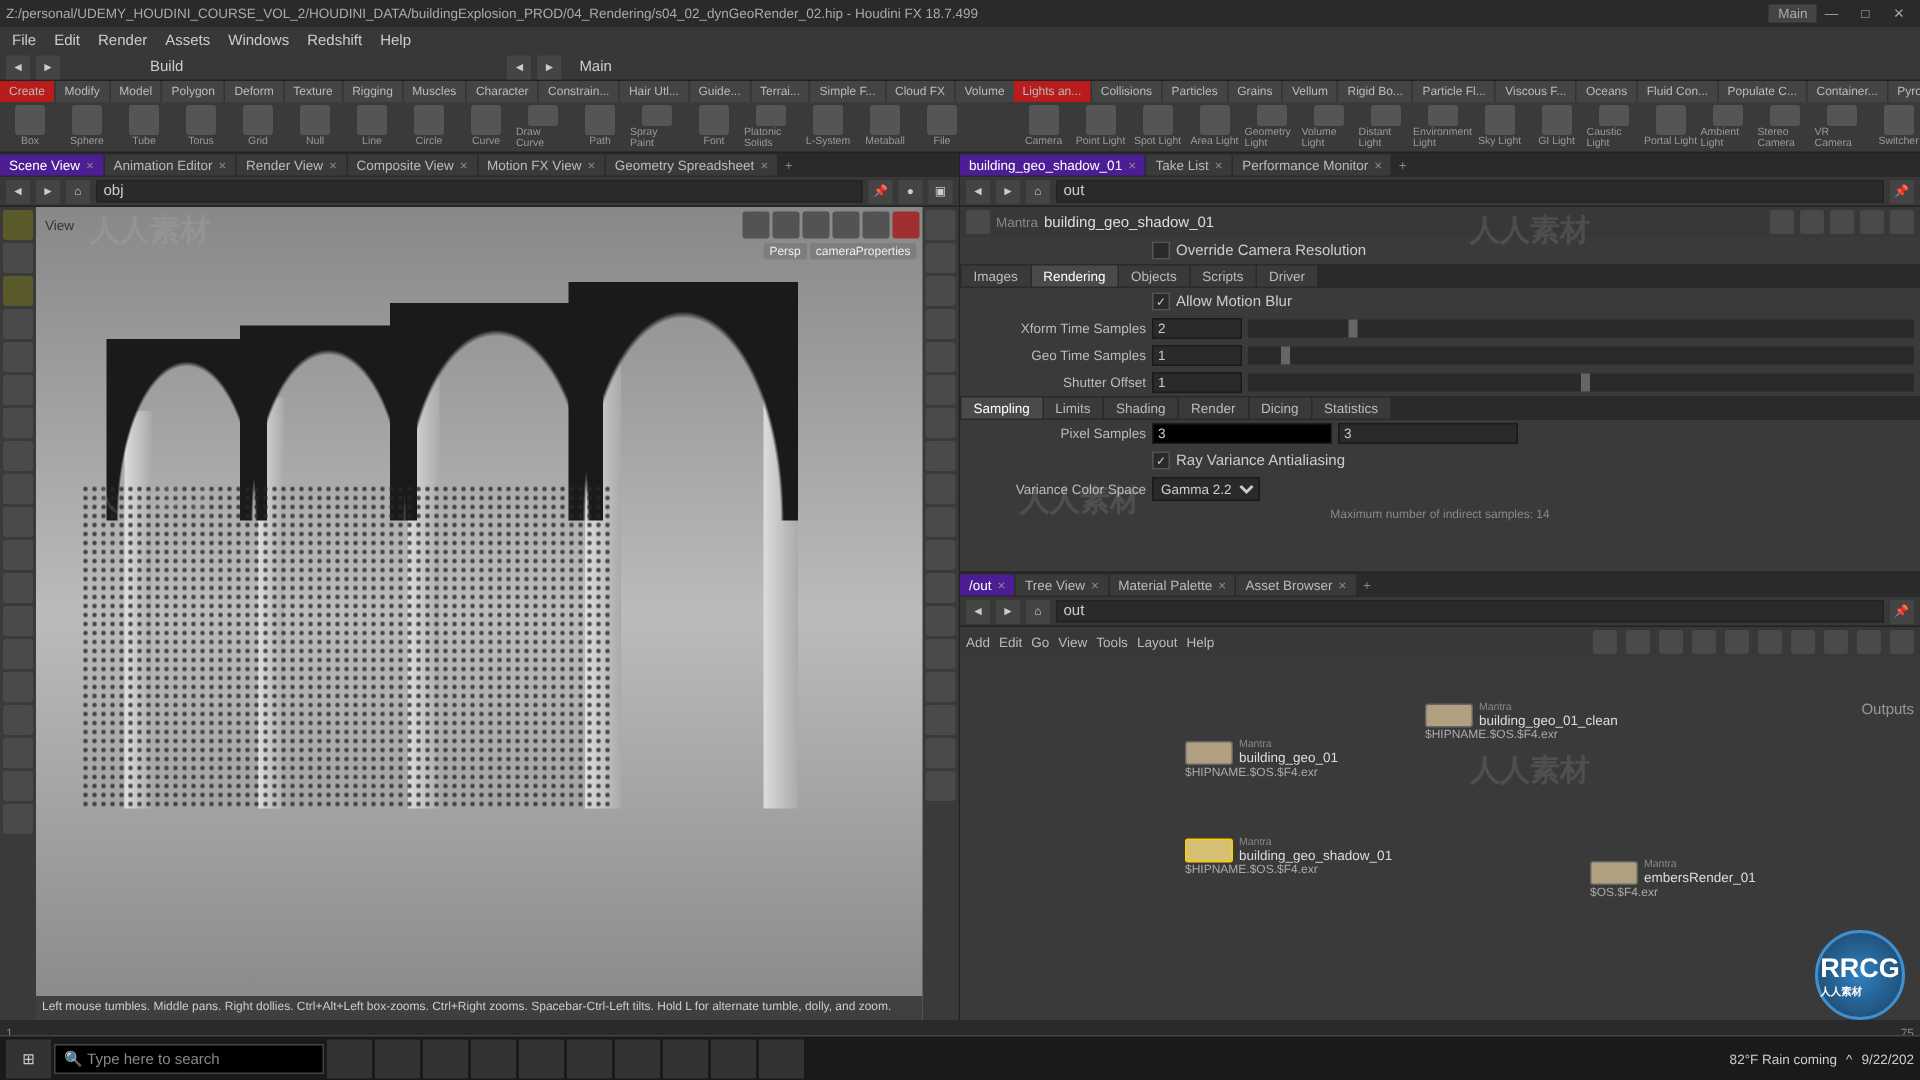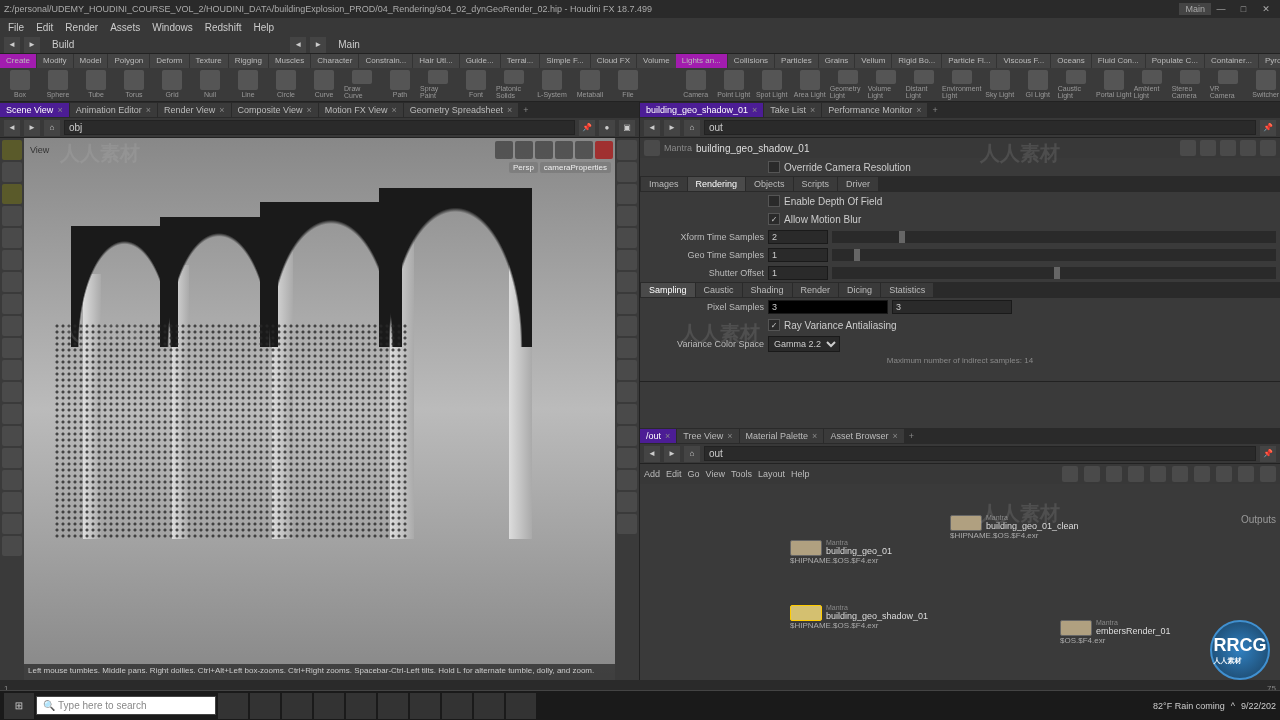--- a/index.html
+++ b/index.html
@@ -8,21 +8,21 @@
 .titlebar .spacer { flex: 1; }
 .win-controls span { display: inline-block; width: 20px; text-align: center; }
 .menubar { height: 18px; background: #383838; display: flex; align-items: center; padding: 0 4px; gap: 4px; }
 .menubar span { padding: 0 4px; font-size: 10px; color: #ccc; }
 .desktop-row { height: 18px; background: #383838; display: flex; align-items: center; padding: 0 4px; gap: 8px; border-bottom: 1px solid #222; }
 .desktop-row .grp { display: flex; gap: 4px; align-items: center; }
 .shelf { height: 48px; background: #3a3a3a; display: flex; border-bottom: 1px solid #222; }
 .shelf-set { display: flex; flex-direction: column; flex: 1; }
 .shelf-tabs { height: 14px; background: #333; display: flex; gap: 1px; overflow: hidden; }
 .shelf-tab { background: #444; padding: 0 6px; font-size: 8px; display: flex; align-items: center; color: #bbb; white-space: nowrap; }
-.shelf-tab.active { background: #a21caf; }
+.shelf-tab.active { background: #b91c1c; }
 .shelf-tools { height: 34px; display: flex; gap: 2px; padding: 2px; overflow: hidden; }
 .shelf-tool { width: 36px; display: flex; flex-direction: column; align-items: center; justify-content: center; font-size: 7px; color: #999; }
 .shelf-tool .icon { width: 20px; height: 20px; background: #555; border-radius: 2px; margin-bottom: 1px; }
 .main { display: flex; height: 578px; }
 .left-pane { width: 640px; display: flex; flex-direction: column; border-right: 1px solid #222; }
 .right-pane { width: 640px; display: flex; flex-direction: column; }
 .pane-tabs { height: 16px; background: #2a2a2a; display: flex; gap: 1px; align-items: center; }
 .pane-tab { background: #3a3a3a; padding: 0 6px; font-size: 9px; height: 14px; display: flex; align-items: center; color: #bbb; }
 .pane-tab.active { background: #4c1d95; color: #fff; }
 .pane-tab .close { margin-left: 4px; color: #888; }
@@ -72,30 +72,30 @@
 .node-type { font-size: 7px; color: #888; }
 .node-name { font-size: 9px; color: #ddd; }
 .node-out { font-size: 8px; color: #aaa; }
 .timeline-area { height: 16px; background: #2a2a2a; display: flex; align-items: center; font-size: 8px; color: #888; padding: 0 4px; gap: 4px; }
 .playbar { height: 22px; background: #333; display: flex; align-items: center; padding: 0 4px; gap: 2px; }
 .playbar .btn { width: 18px; height: 18px; background: #444; display: flex; align-items: center; justify-content: center; font-size: 9px; }
 .playbar input { background: #2a2a2a; border: 1px solid #1a1a1a; color: #ccc; font-size: 9px; padding: 1px 3px; width: 30px; }
 .playbar .timeline { flex: 1; height: 14px; background: #2a2a2a; position: relative; }
 .taskbar { height: 30px; background: #1a1a1a; display: flex; align-items: center; padding: 0 4px; gap: 2px; position: absolute; bottom: 0; left: 0; right: 0; border-top: 1px solid #444; }
 .taskbar .start { width: 30px; height: 26px; background: #333; display: flex; align-items: center; justify-content: center; }
-.taskbar .search { background: #ffffff; border: 1px solid #444; padding: 3px 6px; color: #888; font-size: 10px; width: 180px; }
+.taskbar .search { background: #000000; border: 1px solid #444; padding: 3px 6px; color: #888; font-size: 10px; width: 180px; }
 .taskbar .tray { margin-left: auto; display: flex; gap: 6px; align-items: center; font-size: 9px; color: #ccc; }
 .taskbar .app { width: 30px; height: 26px; background: #333; }
 .watermark { position: absolute; font-size: 20px; color: rgba(200,200,200,0.15); pointer-events: none; font-weight: bold; }
 .logo-badge { position: absolute; right: 10px; bottom: 40px; width: 60px; height: 60px; border-radius: 50%; background: radial-gradient(circle, #3080c0 0%, #1a4060 100%); display: flex; align-items: center; justify-content: center; font-size: 18px; color: #fff; font-weight: bold; border: 2px solid #4090d0; }
 .info-text { font-size: 8px; color: #888; text-align: center; padding: 2px; }
 .arch { position: absolute; background: radial-gradient(ellipse at 50% 100%, transparent 60%, #1a1a1a 62%); }
 .column { position: absolute; background: linear-gradient(90deg, #ddd, #aaa); }
 .debris { position: absolute; background: radial-gradient(circle, rgba(40,40,40,0.8) 1px, transparent 2px); background-size: 6px 6px; }
-.right-split { display: flex; flex-direction: column; height: 100%; gap: 46px; }
+.right-split { display: flex; flex-direction: column; height: 100%; }
 .right-top { height: 280px; display: flex; flex-direction: column; border-bottom: 1px solid #222; }
 .right-bottom { flex: 1; display: flex; flex-direction: column; }
 .outputs-label { position: absolute; right: 4px; top: 30px; font-size: 10px; color: #999; }
 </style>
 </head>
 <body>
 
 <div class="titlebar">
   <span>Z:/personal/UDEMY_HOUDINI_COURSE_VOL_2/HOUDINI_DATA/buildingExplosion_PROD/04_Rendering/s04_02_dynGeoRender_02.hip - Houdini FX 18.7.499</span>
   <span class="spacer"></span>
@@ -114,21 +114,21 @@
   <span>Assets</span>
   <span>Windows</span>
   <span>Redshift</span>
   <span>Help</span>
 </div>
 
 <div class="desktop-row">
   <div class="grp">
     <span class="nav-btn">◄</span>
     <span class="nav-btn">►</span>
-    <span style="padding:0 8px;">Build</span>
+    <span style="padding:0 8px;margin-left:48px;">Build</span>
   </div>
   <div class="grp" style="margin-left:200px;">
     <span class="nav-btn">◄</span>
     <span class="nav-btn">►</span>
     <span style="padding:0 8px;">Main</span>
   </div>
 </div>
 
 <div class="shelf">
   <div class="shelf-set">
@@ -438,25 +438,20 @@
           </div>
           <div class="sub-tabs" id="param-tabs">
               <div class="sub-tab">Images</div>
               <div class="sub-tab active">Rendering</div>
               <div class="sub-tab">Objects</div>
               <div class="sub-tab">Scripts</div>
               <div class="sub-tab">Driver</div>
             </div>
           <div class="param-row">
             <span class="lbl"></span>
-            <span class="checkbox"></span>
-            <span>Enable Depth Of Field</span>
-          </div>
-          <div class="param-row">
-            <span class="lbl"></span>
             <span class="checkbox">✓</span>
             <span>Allow Motion Blur</span>
           </div>
           <div class="param-row">
             <span class="lbl">Xform Time Samples</span>
             <input type="text" value="2" style="">
             <div class="slider">
                 <div class="handle" style="left:15%;"></div>
               </div>
           </div>
@@ -469,21 +464,21 @@
           </div>
           <div class="param-row">
             <span class="lbl">Shutter Offset</span>
             <input type="text" value="1" style="">
             <div class="slider">
                 <div class="handle" style="left:50%;"></div>
               </div>
           </div>
           <div class="sub-tabs" id="param-sub-tabs">
               <div class="sub-tab active">Sampling</div>
-              <div class="sub-tab">Caustic</div>
+              <div class="sub-tab">Limits</div>
               <div class="sub-tab">Shading</div>
               <div class="sub-tab">Render</div>
               <div class="sub-tab">Dicing</div>
               <div class="sub-tab">Statistics</div>
             </div>
           <div class="param-row">
             <span class="lbl">Pixel Samples</span>
             <input type="text" style="width: 120px; background: rgb(0, 0, 0);" value="3">
             <input type="text" style="width: 120px;" value="3">
           </div>

